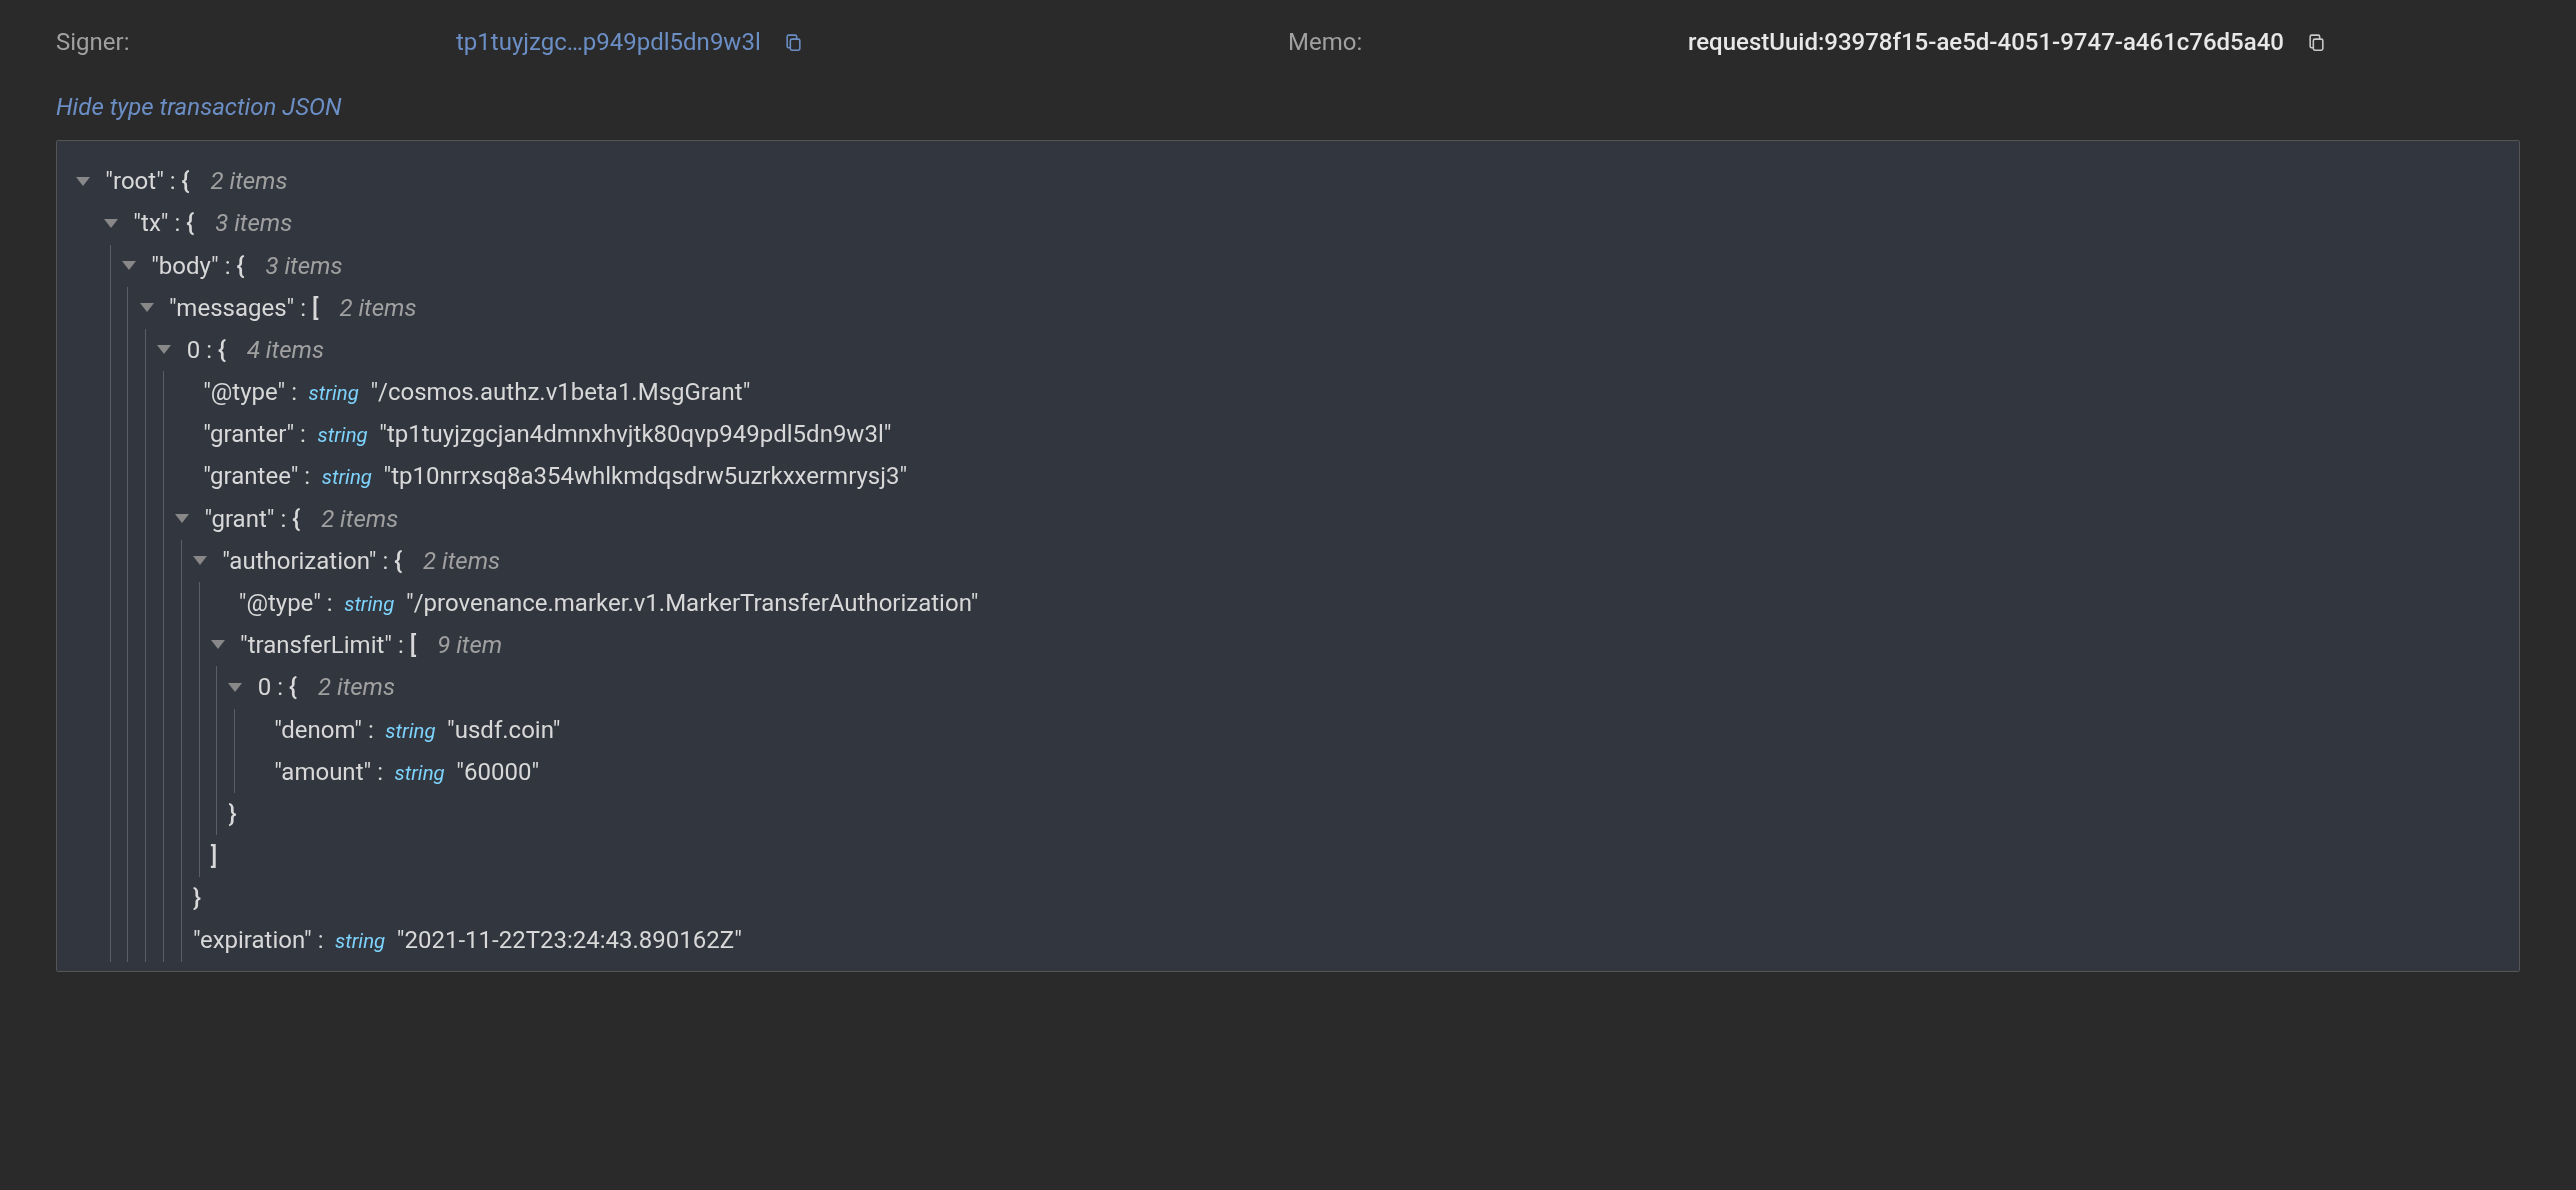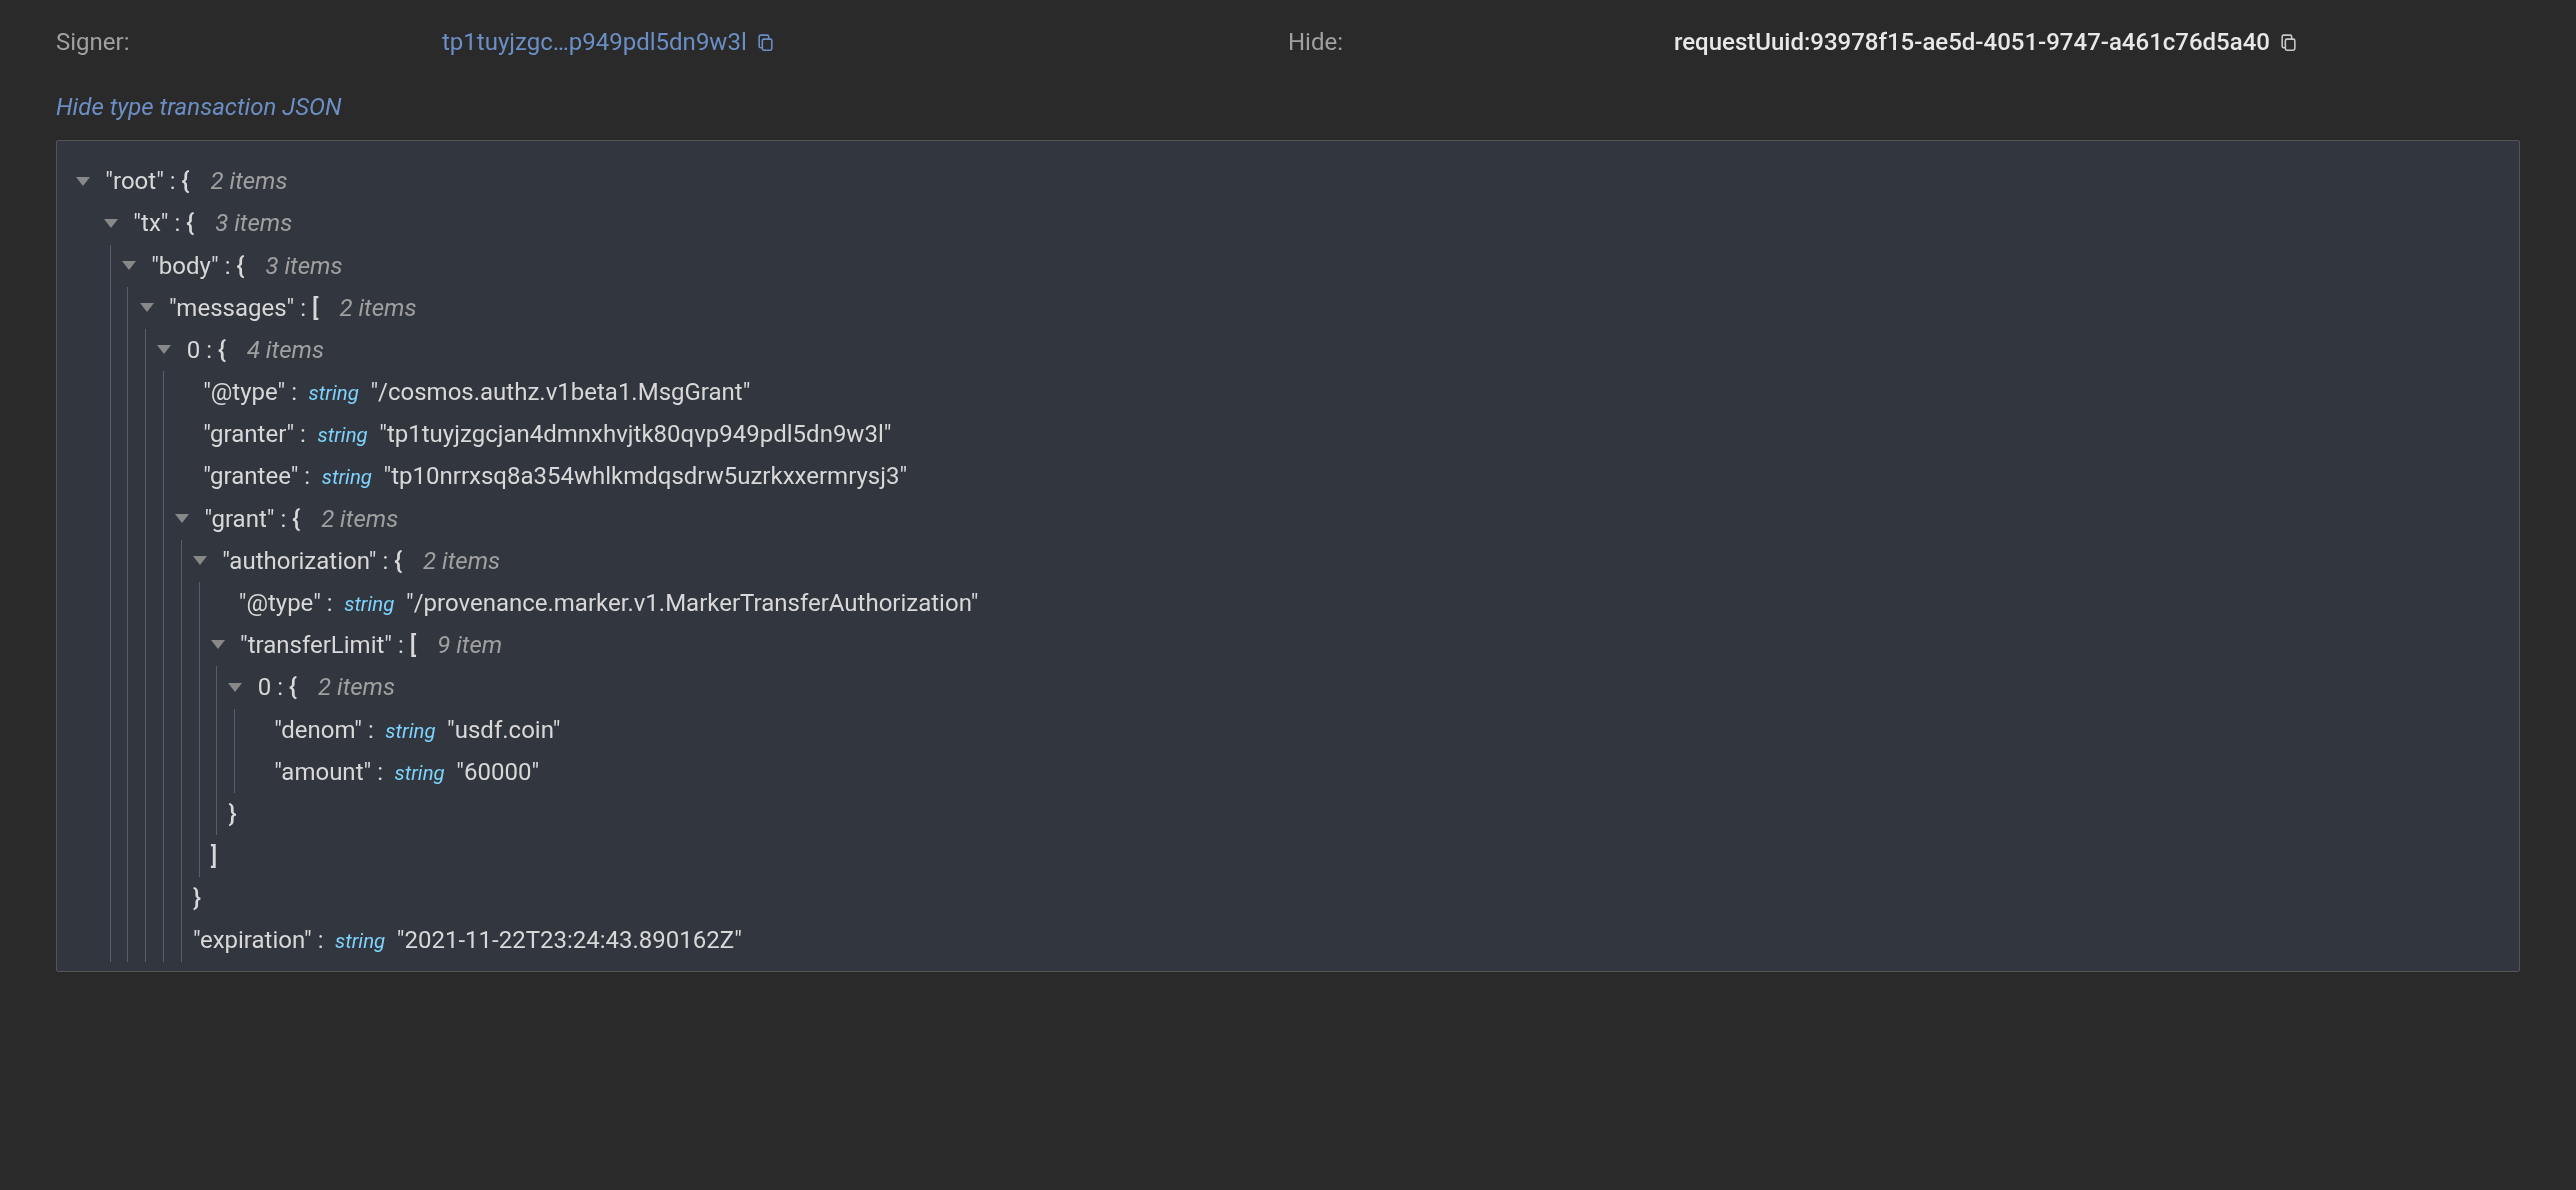--- a/index.html
+++ b/index.html
@@ -19,21 +19,21 @@
   }
   .header-row {
     display: flex;
     flex-wrap: wrap;
     margin-bottom: 37px;
     padding-top: 9.4px;
   }
   .header-cell {
     display: flex;
     align-items: center;
-    gap: 2px;
+    gap: 16px;
   }
   .header-cell.left { flex: 0 0 50%; }
   .header-cell.right { flex: 0 0 50%; }
   .label {
     color: #a0a0a0;
     min-width: 384px;
   }
   .link {
     color: #6b8ec5;
     text-decoration: none;
@@ -108,21 +108,21 @@
     <div class="header-row">
       <div class="header-cell left">
         <span class="label">Signer:</span>
         <a href="#" class="link">tp1tuyjzgc…p949pdl5dn9w3l</a>
         <svg class="copy-icon blue" viewBox="0 0 24 24">
           <rect x="8" y="8" width="12" height="14" rx="2"></rect>
           <path d="M16 8V5a2 2 0 0 0-2-2H6a2 2 0 0 0-2 2v12a2 2 0 0 0 2 2h2"></path>
         </svg>
       </div>
       <div class="header-cell right">
-        <span class="label">Hide:</span>
+        <span class="label">Memo:</span>
         <span class="value-white">requestUuid:93978f15-ae5d-4051-9747-a461c76d5a40</span>
         <svg class="copy-icon white" viewBox="0 0 24 24">
           <rect x="8" y="8" width="12" height="14" rx="2"></rect>
           <path d="M16 8V5a2 2 0 0 0-2-2H6a2 2 0 0 0-2 2v12a2 2 0 0 0 2 2h2"></path>
         </svg>
       </div>
     </div>
 
     <span class="hide-link">Hide type transaction JSON</span>
 

